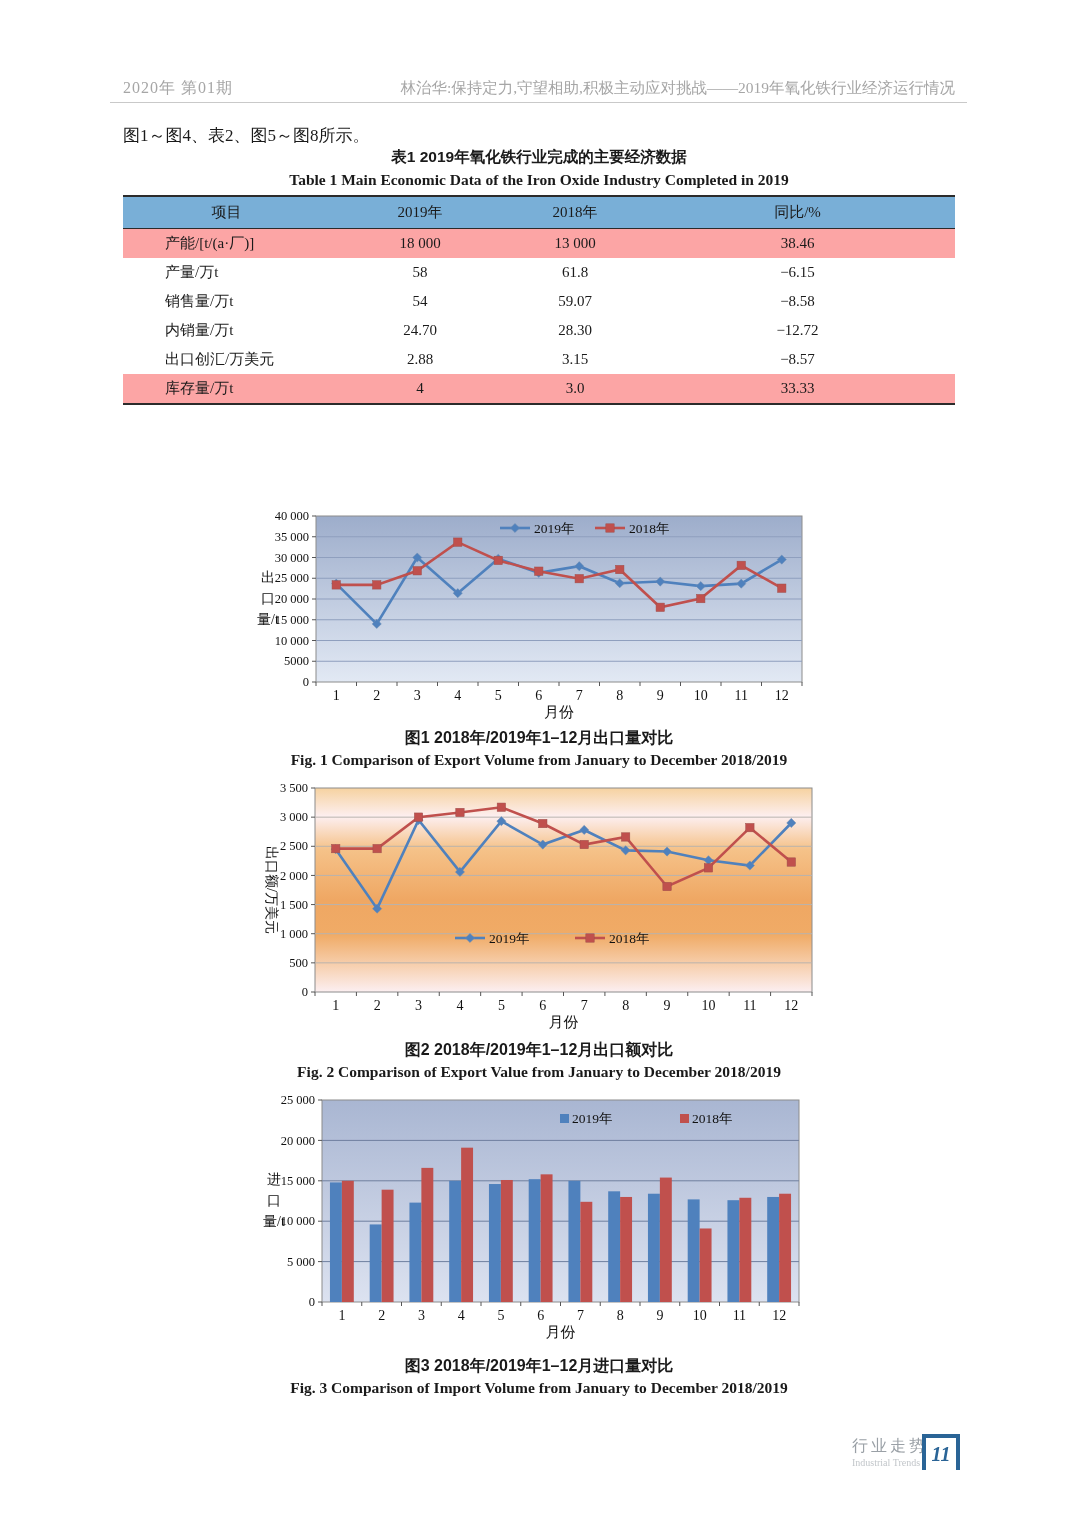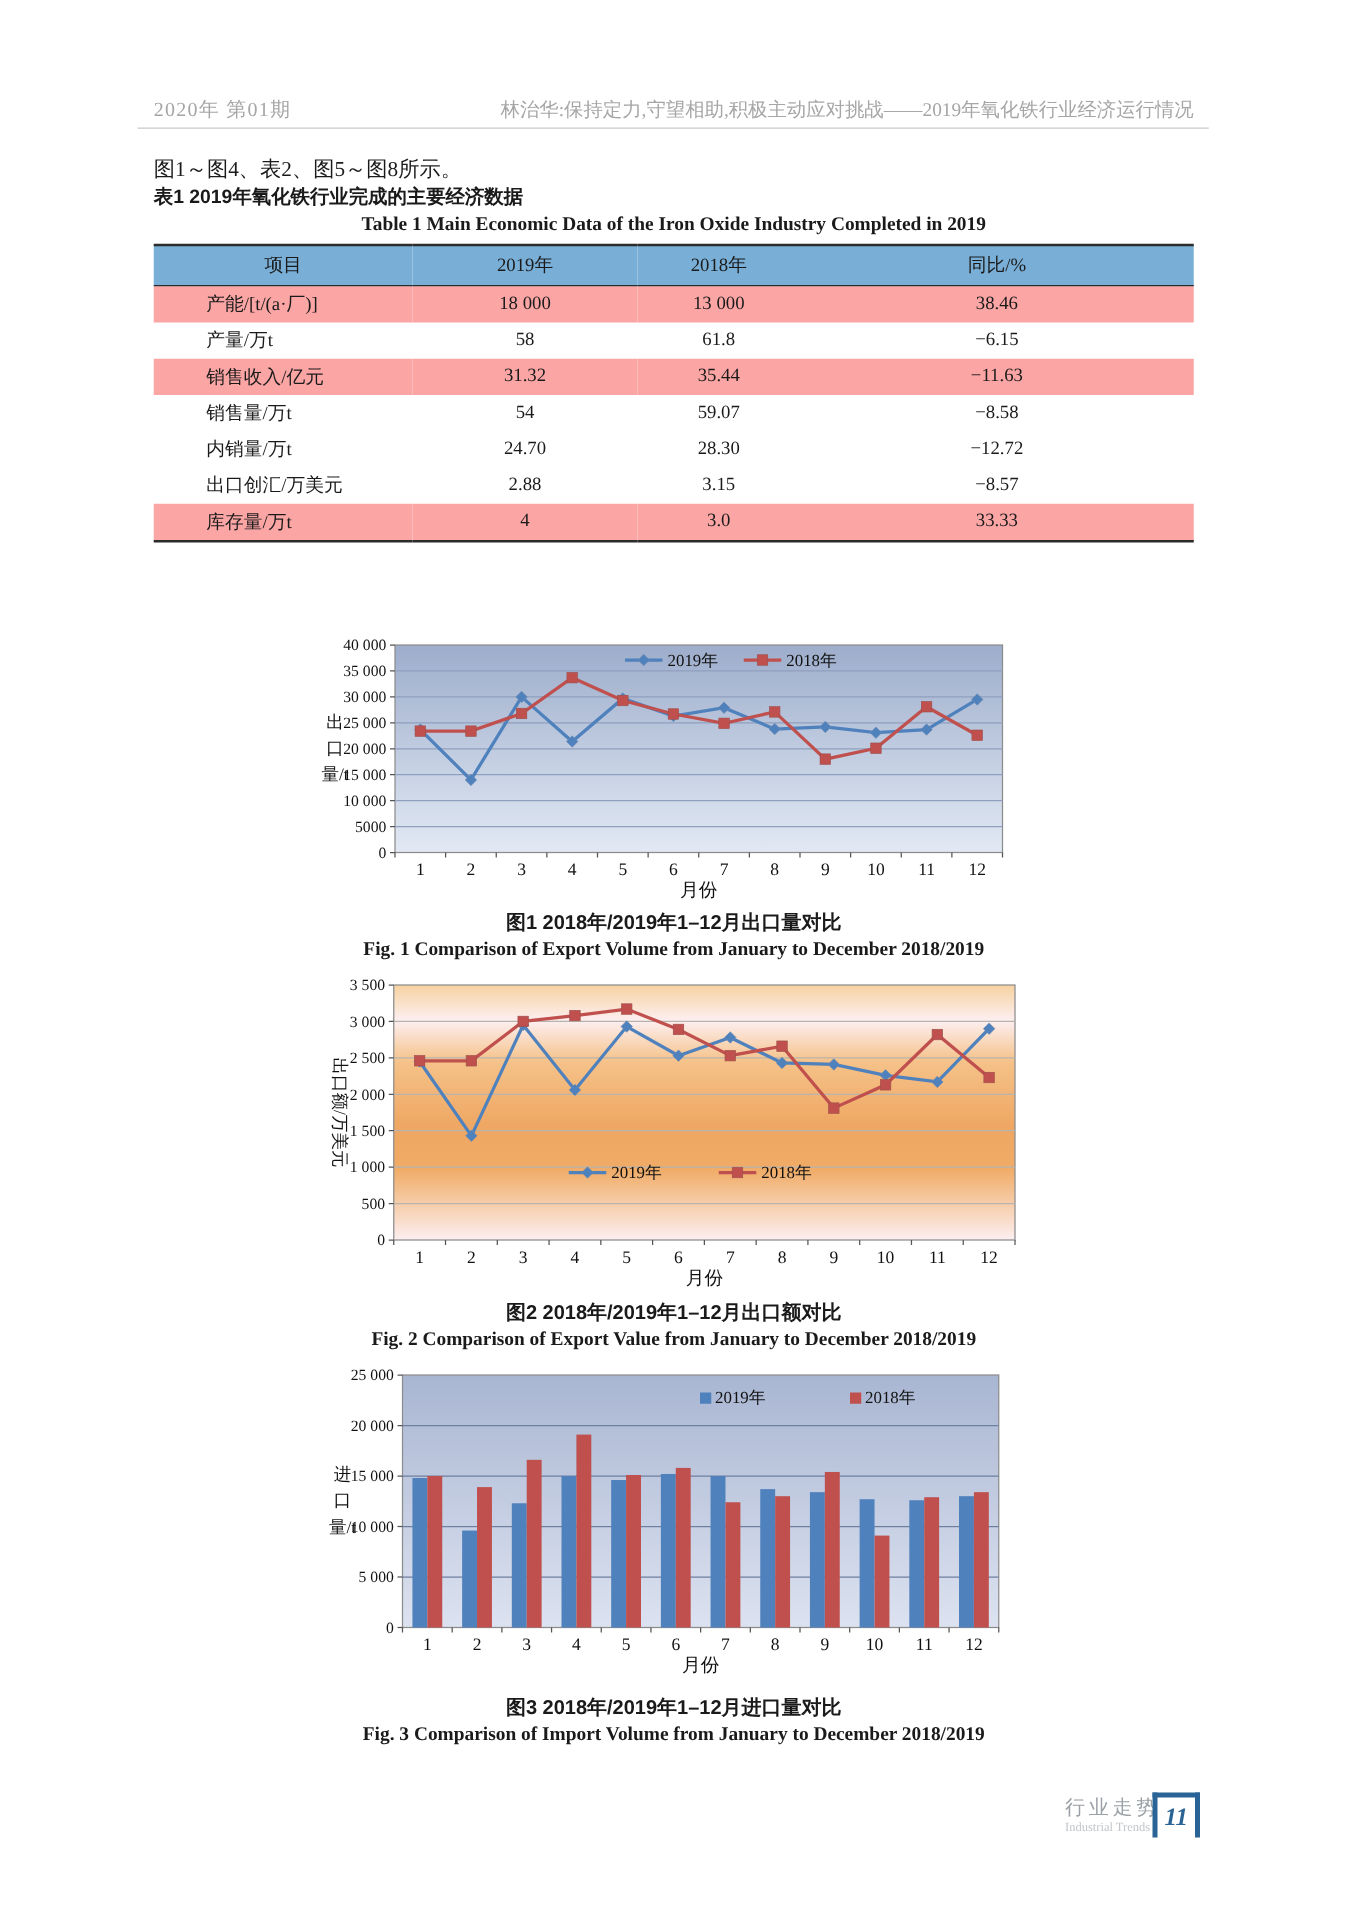--- a/index.html
+++ b/index.html
@@ -5,21 +5,21 @@
   html,body{margin:0;padding:0;background:#e9e9e9;}
   .page{position:relative;width:1077px;height:1528px;background:#ffffff;margin:0 auto;
         font-family:"Liberation Serif","DejaVu Serif",serif;color:#1a1a1a;overflow:hidden;}
   
   .hdr-issue{position:absolute;left:123px;top:78px;font-size:16px;color:#a6a6a6;letter-spacing:1px;}
   .hdr-title{position:absolute;right:122px;top:78px;font-size:15.5px;color:#a6a6a6;}
   .hdr-rule{position:absolute;left:110px;right:110px;top:102px;height:1px;background:#c9c9c9;}
   
   .intro{position:absolute;left:123px;top:124px;font-size:17px;}
   
-  .tbl-title-zh{position:absolute;left:123px;width:832px;top:147px;text-align:left;
+  .tbl-title-zh{position:absolute;left:123px;width:832px;top:147px;text-align:center;
      font-family:"Liberation Sans","DejaVu Sans",sans-serif;font-weight:bold;font-size:15.5px;}
   .tbl-title-en{position:absolute;left:123px;width:832px;top:171px;text-align:center;
      font-weight:bold;font-size:15.5px;}
   
   table.maintbl{position:absolute;left:123px;top:195px;width:832px;border-collapse:collapse;table-layout:fixed;
      border-top:2.5px solid #2b2b2b;border-bottom:2.5px solid #2b2b2b;font-size:15px;}
   table.maintbl th{background:#79afd7;font-weight:normal;height:29px;border-bottom:1.5px solid #2b2b2b;}
   table.maintbl td{height:27px;text-align:center;}
   table.maintbl td.c-label{text-align:left;padding-left:42px;}
   table.maintbl tr.alt{background:#fca5a5;}
@@ -70,26 +70,20 @@
           <td class="c-label">产能/[t/(a·厂)]</td>
           <td>18 000</td>
           <td>13 000</td>
           <td>38.46</td>
         </tr>
         <tr>
           <td class="c-label">产量/万t</td>
           <td>58</td>
           <td>61.8</td>
           <td>−6.15</td>
-        </tr>
-        <tr class="alt">
-          <td class="c-label">销售收入/亿元</td>
-          <td>31.32</td>
-          <td>35.44</td>
-          <td>−11.63</td>
         </tr>
         <tr>
           <td class="c-label">销售量/万t</td>
           <td>54</td>
           <td>59.07</td>
           <td>−8.58</td>
         </tr>
         <tr>
           <td class="c-label">内销量/万t</td>
           <td>24.70</td>

